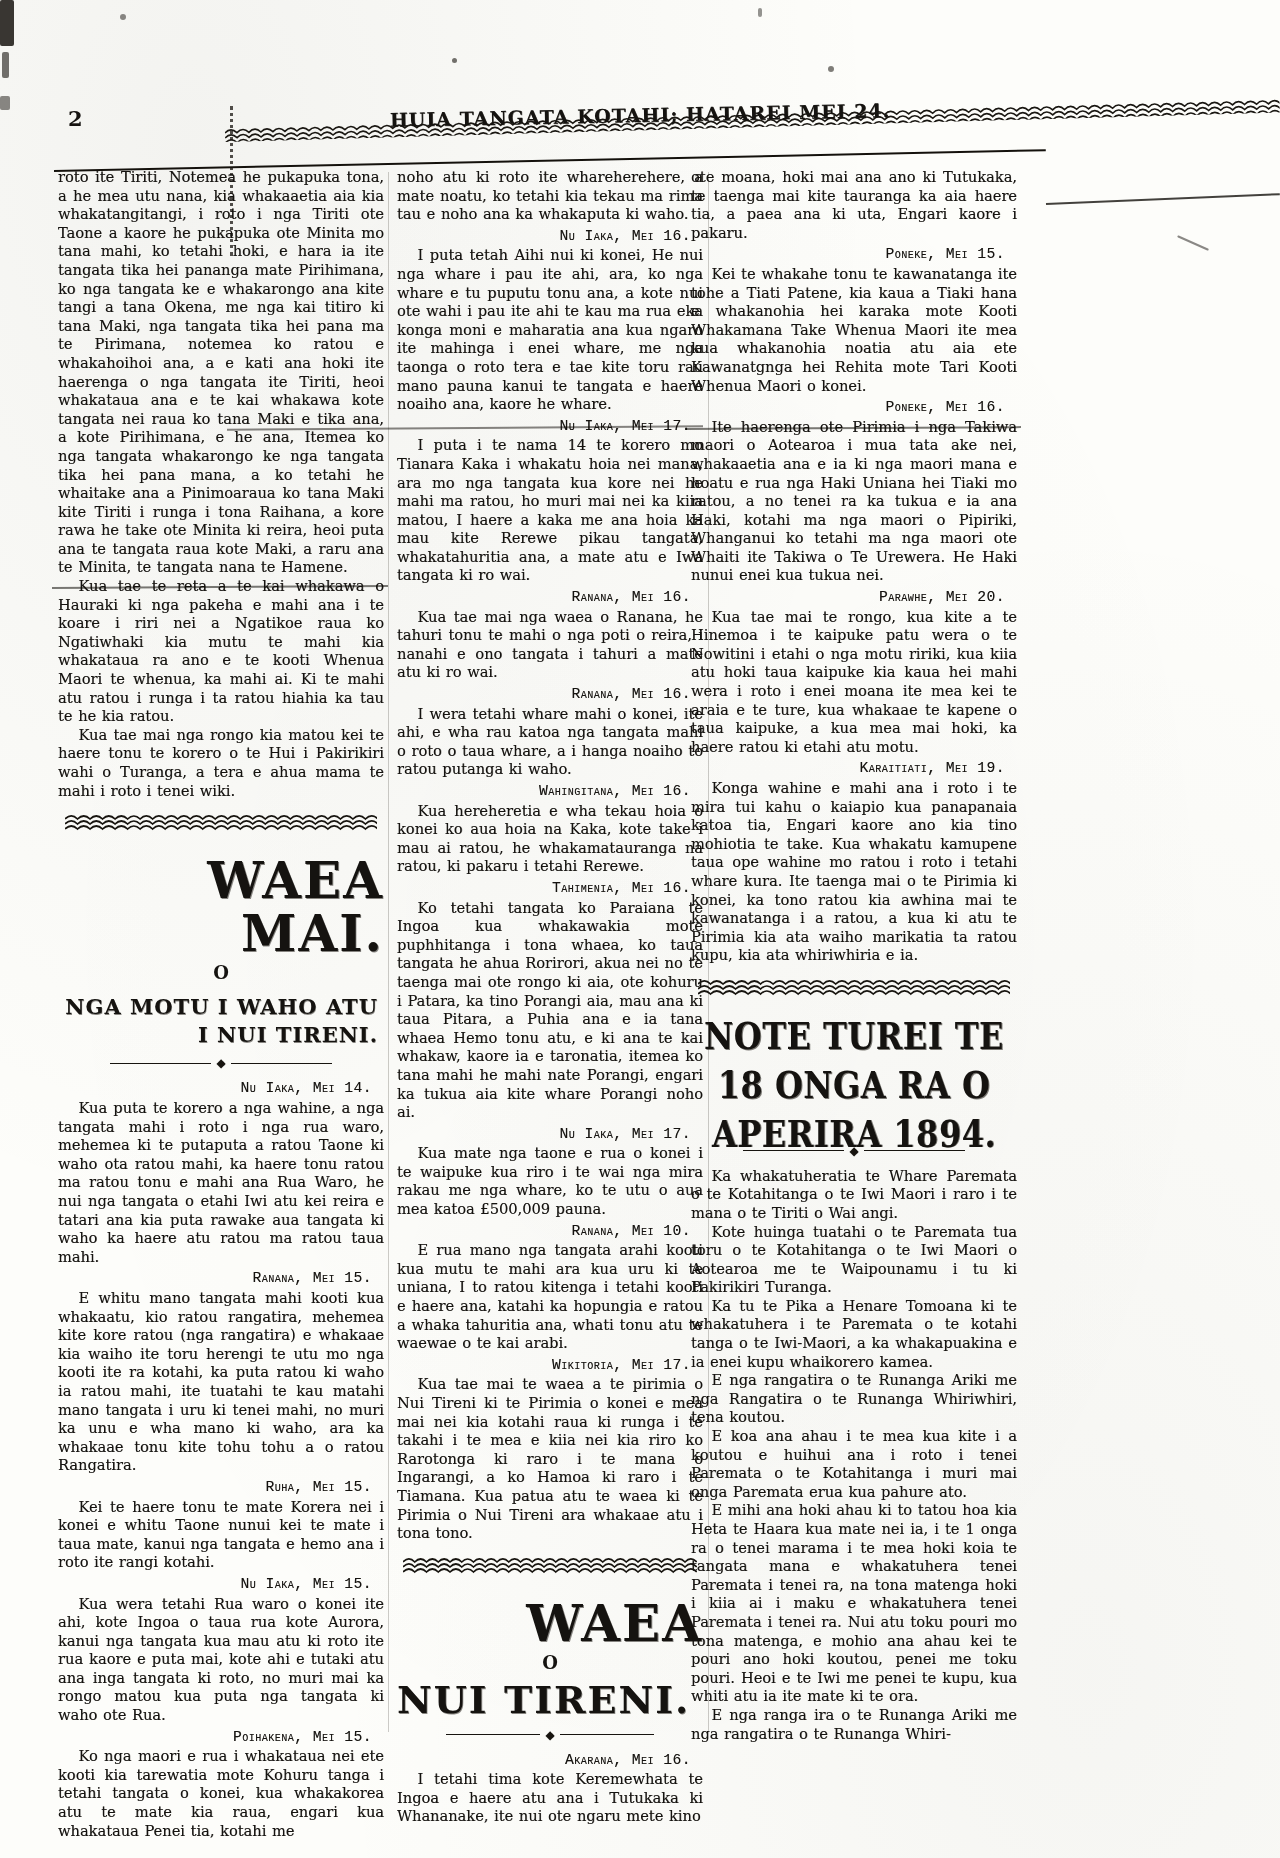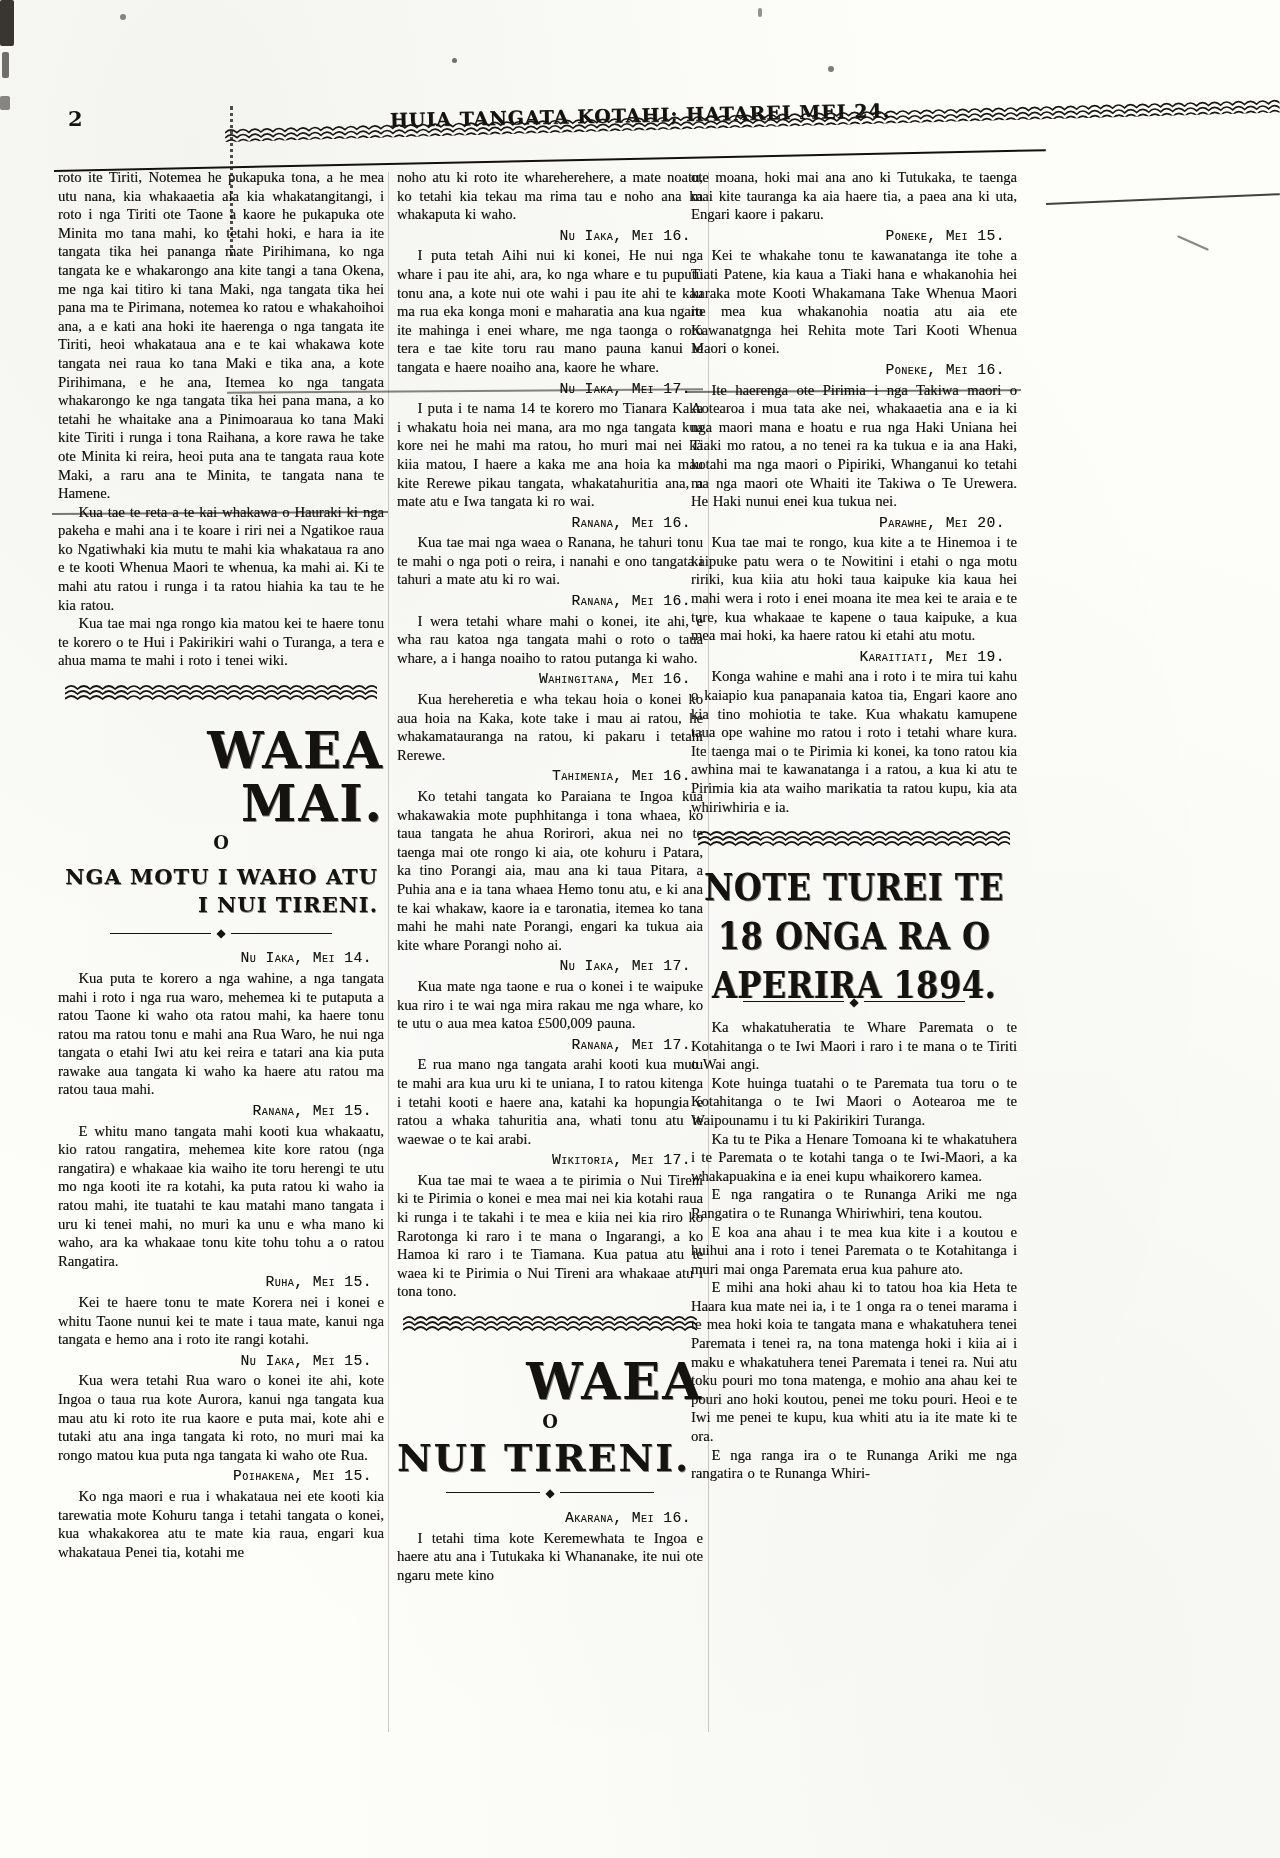--- a/index.html
+++ b/index.html
@@ -12,21 +12,21 @@
       #fdfdfa;
     font-family:"DejaVu Serif","Liberation Serif",serif;
     color:#151310;
   }
   .col{position:absolute; top:168px; text-align:justify; font-size:14.6px; line-height:18.6px;}
   .col1{left:58px;  width:326px;}
   .col2{left:397px; width:306px;}
   .col3{left:691px; width:326px;}
   .para{margin:0; text-indent:1.4em; text-shadow:0.35px 0.3px 0 rgba(20,16,10,0.45); word-spacing:1px;}
   .para.flush{text-indent:0;}
-  .para{position:relative;font-family:Liberation Serif, serif;}
+  .para{position:relative;}
   .para.strikefirst::before{
     content:""; position:absolute; left:-6px; right:-4px; top:9px;
     border-top:2px solid rgba(15,12,8,0.55); transform:rotate(-0.3deg);
   }
   .dateline{
     margin:3px 0 1px; text-align:right; padding-right:12px; text-indent:0;
     font-variant:small-caps; letter-spacing:0.5px; position:relative;
     text-shadow:0.35px 0.3px 0 rgba(20,16,10,0.45);
     font-family:Liberation Mono, monospace;
   }
@@ -155,21 +155,21 @@
       <p class="dateline">Ranana, Mei 16.</p>
       <p class="para">Kua tae mai nga waea o Ranana, he tahuri tonu te mahi o nga poti o reira, i nanahi e ono tangata i tahuri a mate atu ki ro wai.</p>
       <p class="dateline">Ranana, Mei 16.</p>
       <p class="para">I wera tetahi whare mahi o konei, ite ahi, e wha rau katoa nga tangata mahi o roto o taua whare, a i hanga noaiho to ratou putanga ki waho.</p>
       <p class="dateline">Wahingitana, Mei 16.</p>
       <p class="para">Kua hereheretia e wha tekau hoia o konei ko aua hoia na Kaka, kote take i mau ai ratou, he whakamatauranga na ratou, ki pakaru i tetahi Rerewe.</p>
       <p class="dateline">Tahimenia, Mei 16.</p>
       <p class="para">Ko tetahi tangata ko Paraiana te Ingoa kua whakawakia mote puphhitanga i tona whaea, ko taua tangata he ahua Rorirori, akua nei no te taenga mai ote rongo ki aia, ote kohuru i Patara, ka tino Porangi aia, mau ana ki taua Pitara, a Puhia ana e ia tana whaea Hemo tonu atu, e ki ana te kai whakaw, kaore ia e taronatia, itemea ko tana mahi he mahi nate Porangi, engari ka tukua aia kite whare Porangi noho ai.</p>
       <p class="dateline">Nu Iaka, Mei 17.</p>
       <p class="para">Kua mate nga taone e rua o konei i te waipuke kua riro i te wai nga mira rakau me nga whare, ko te utu o aua mea katoa £500,009 pauna.</p>
-      <p class="dateline">Ranana, Mei 17.</p>
+      <p class="dateline">Ranana, Mei 10.</p>
       <p class="para">E rua mano nga tangata arahi kooti kua mutu te mahi ara kua uru ki te uniana, I to ratou kitenga i tetahi kooti e haere ana, katahi ka hopungia e ratou a whaka tahuritia ana, whati tonu atu te waewae o te kai arabi.</p>
       <p class="dateline">Wikitoria, Mei 17.</p>
       <p class="para">Kua tae mai te waea a te pirimia o Nui Tireni ki te Pirimia o konei e mea mai nei kia kotahi raua ki runga i te takahi i te mea e kiia nei kia riro ko Rarotonga ki raro i te mana o Ingarangi, a ko Hamoa ki raro i te Tiamana. Kua patua atu te waea ki te Pirimia o Nui Tireni ara whakaae atu i tona tono.</p>
       <svg viewBox="0 0 300 17" preserveAspectRatio="none" class="wavy">
         <path d="M0 5 q6 -6 12 0 q6 -6 12 0 q6 -6 12 0 q6 -6 12 0 q6 -6 12 0 q6 -6 12 0 q6 -6 12 0 q6 -6 12 0 q6 -6 12 0 q6 -6 12 0 q6 -6 12 0 q6 -6 12 0 q6 -6 12 0 q6 -6 12 0 q6 -6 12 0 q6 -6 12 0 q6 -6 12 0 q6 -6 12 0 q6 -6 12 0 q6 -6 12 0 q6 -6 12 0 q6 -6 12 0 q6 -6 12 0 q6 -6 12 0 q6 -6 12 0 M0 10 q6 -6 12 0 q6 -6 12 0 q6 -6 12 0 q6 -6 12 0 q6 -6 12 0 q6 -6 12 0 q6 -6 12 0 q6 -6 12 0 q6 -6 12 0 q6 -6 12 0 q6 -6 12 0 q6 -6 12 0 q6 -6 12 0 q6 -6 12 0 q6 -6 12 0 q6 -6 12 0 q6 -6 12 0 q6 -6 12 0 q6 -6 12 0 q6 -6 12 0 q6 -6 12 0 q6 -6 12 0 q6 -6 12 0 q6 -6 12 0 q6 -6 12 0 M0 15 q6 -6 12 0 q6 -6 12 0 q6 -6 12 0 q6 -6 12 0 q6 -6 12 0 q6 -6 12 0 q6 -6 12 0 q6 -6 12 0 q6 -6 12 0 q6 -6 12 0 q6 -6 12 0 q6 -6 12 0 q6 -6 12 0 q6 -6 12 0 q6 -6 12 0 q6 -6 12 0 q6 -6 12 0 q6 -6 12 0 q6 -6 12 0 q6 -6 12 0 q6 -6 12 0 q6 -6 12 0 q6 -6 12 0 q6 -6 12 0 q6 -6 12 0 "></path>
       </svg>
       <h2 class="h-xl">WAEA</h2>
       <div class="h-o">O</div>
       <h2 class="h-lg">NUI TIRENI.</h2>
       <div class="drule">

